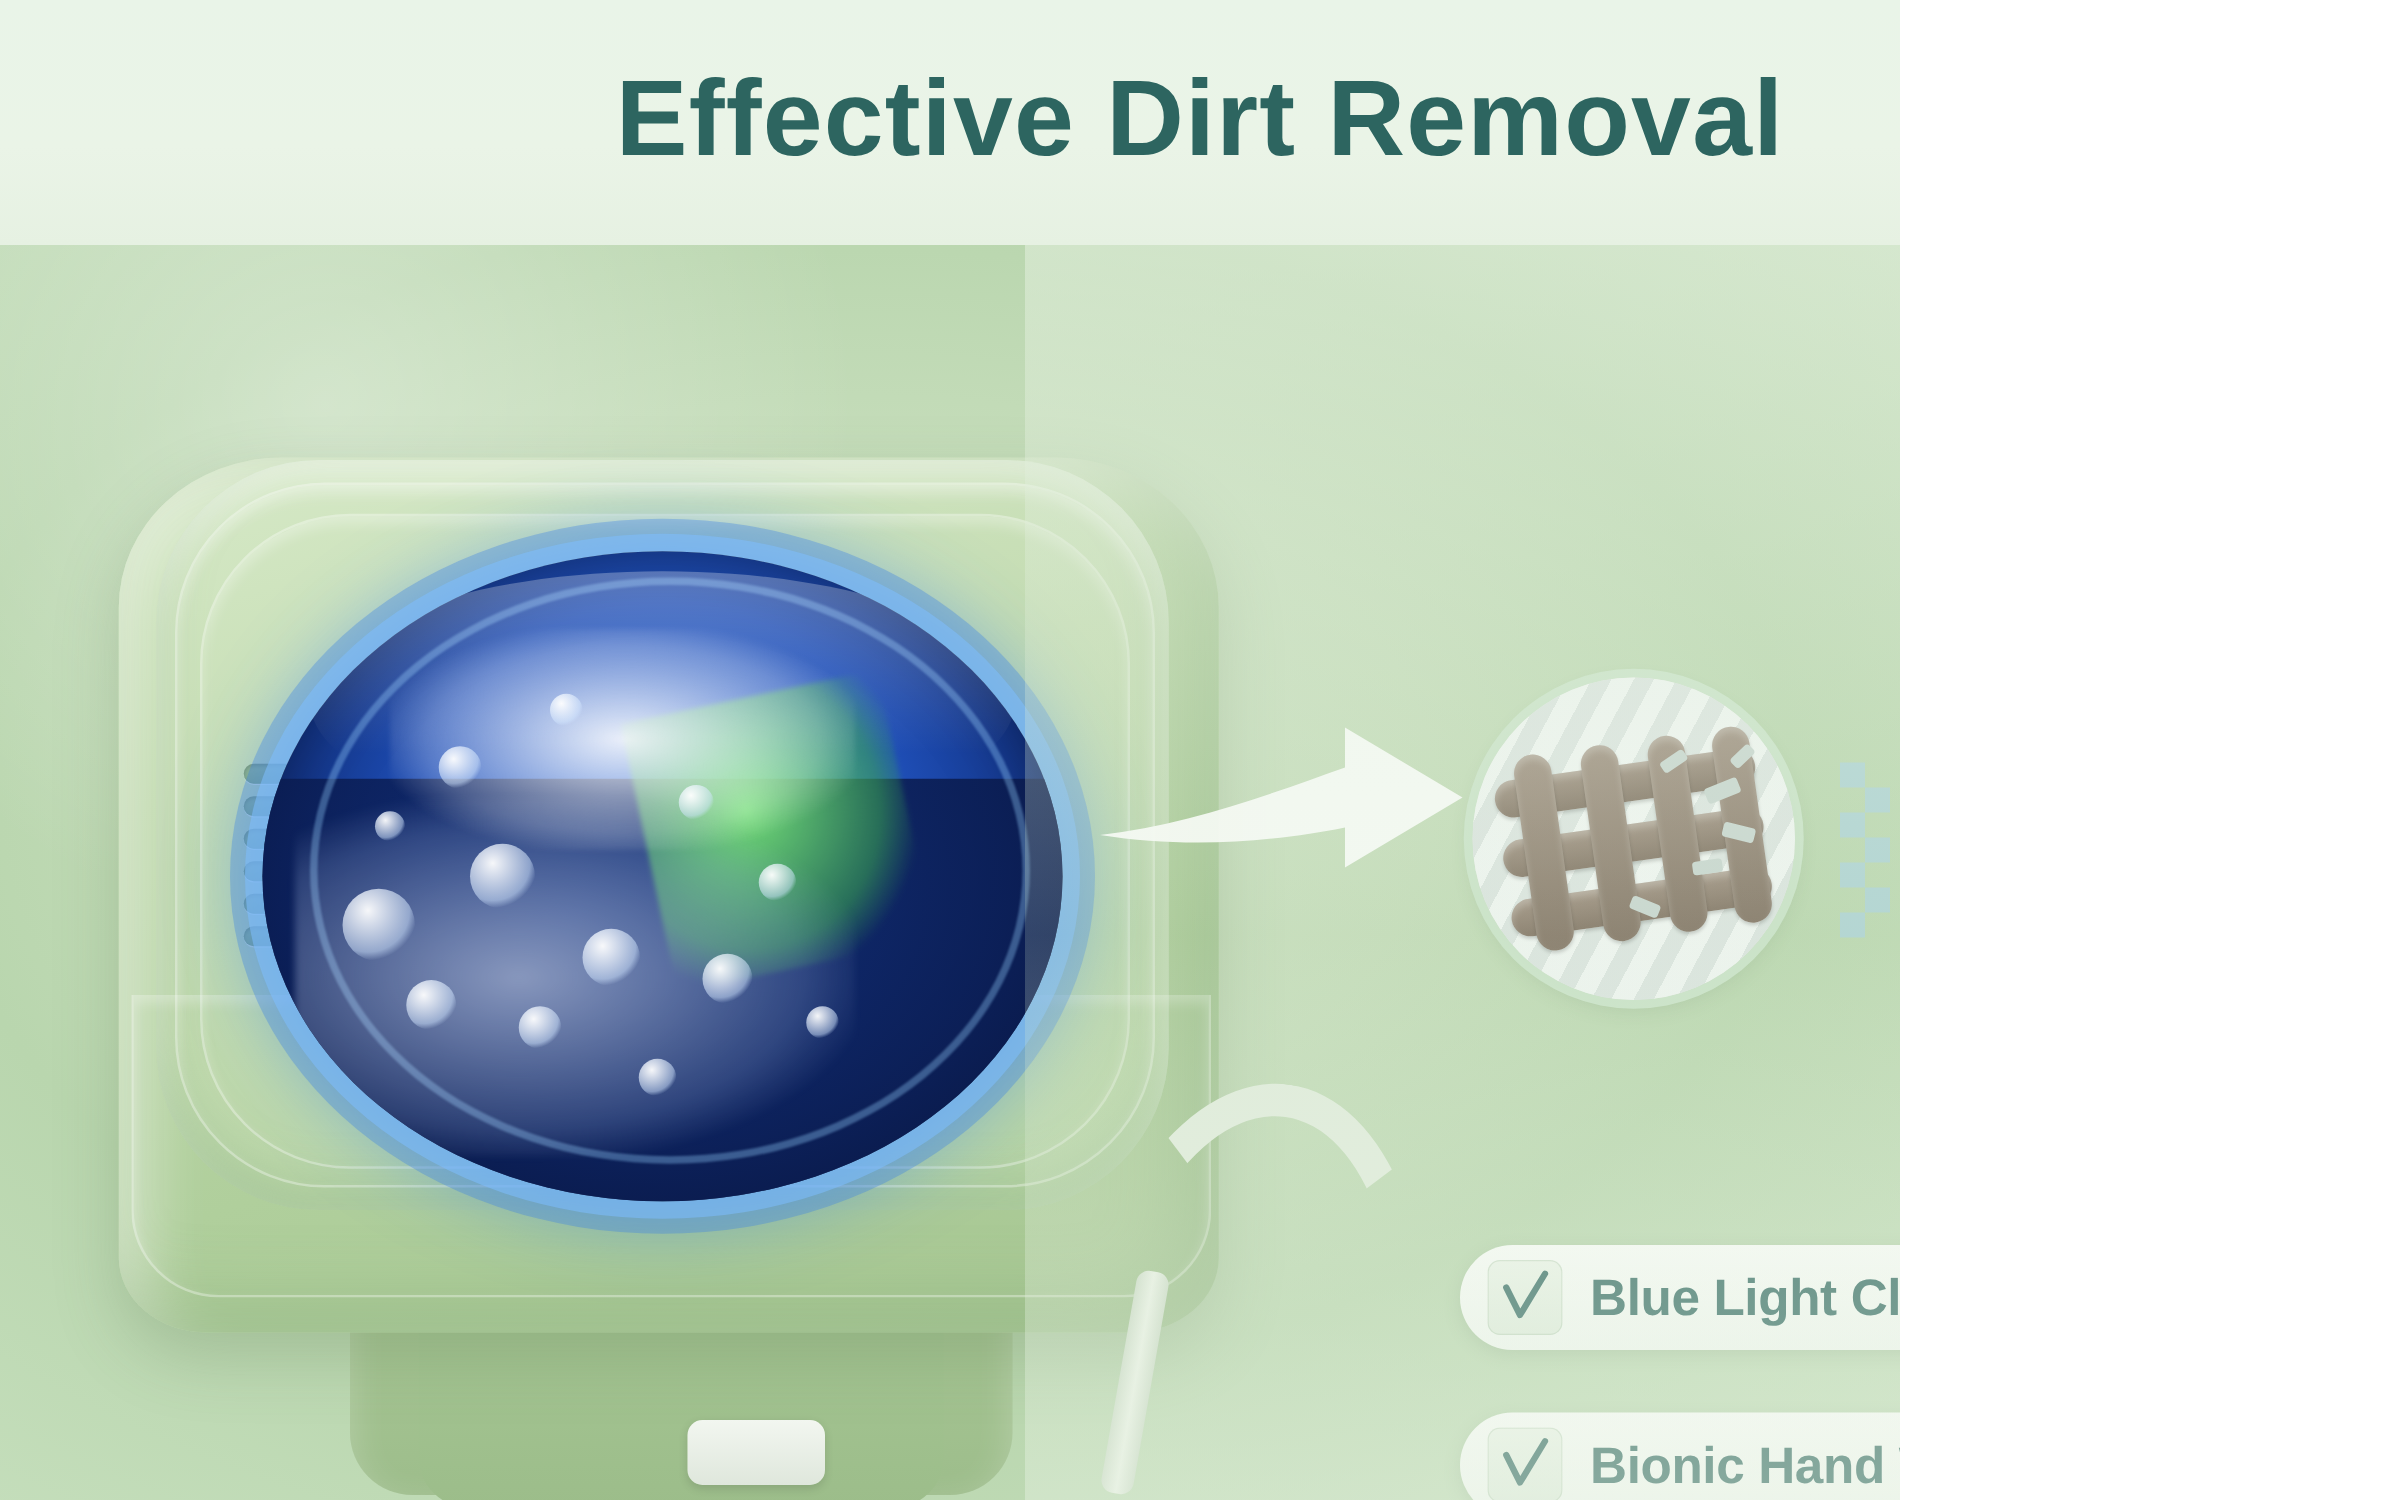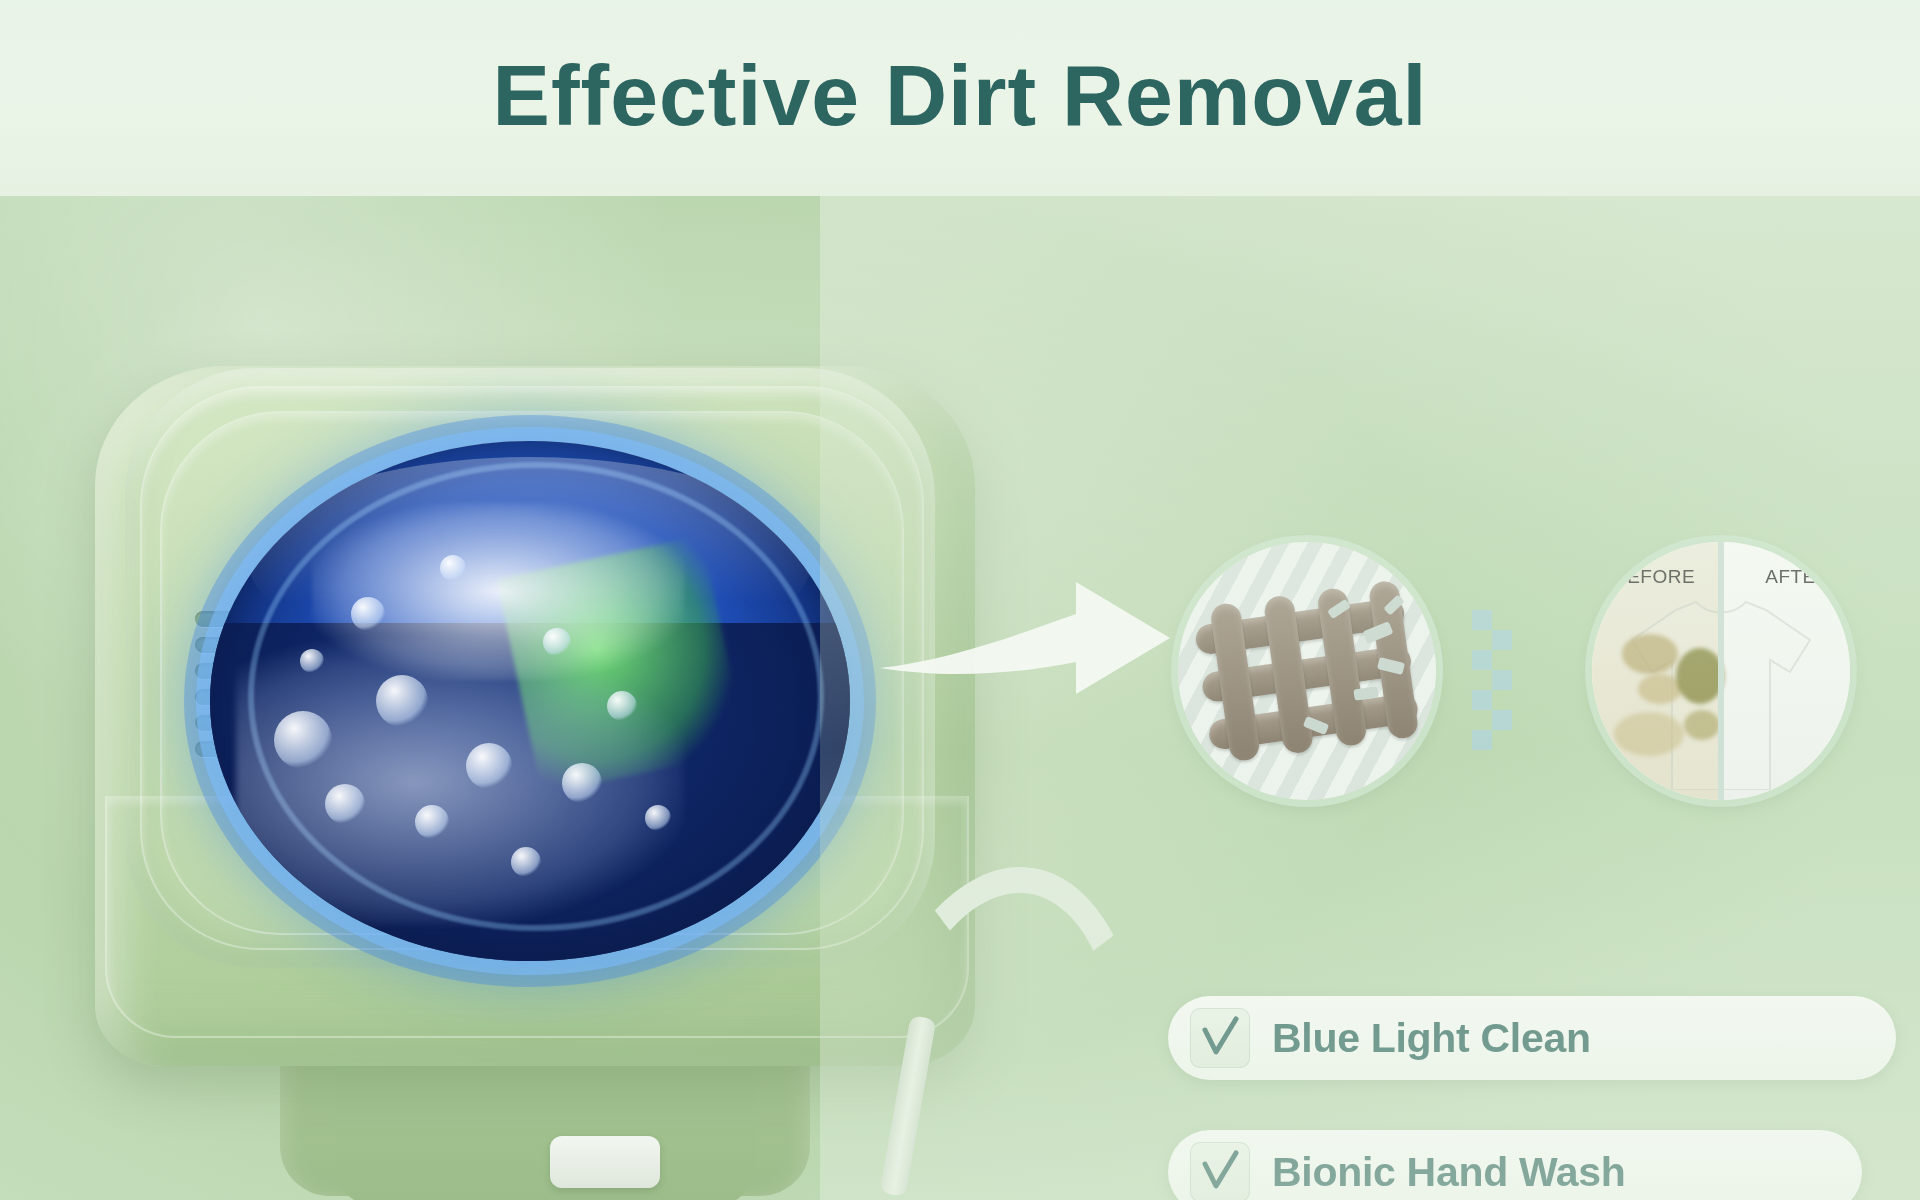--- a/index.html
+++ b/index.html
@@ -6,21 +6,21 @@
     margin: 0;
     padding: 0;
     width: 1920px;
     height: 1200px;
     overflow: hidden;
     font-family: "Liberation Sans", sans-serif;
   }
 
   #page {
     position: relative;
-    width: 1920px;
+    width: 1520px;
     height: 1200px;
     background: #eaf3e6;
     overflow: hidden;
   }
 
   
   #header-band {
     position: absolute;
     left: 0; top: 0;
     width: 1920px;

